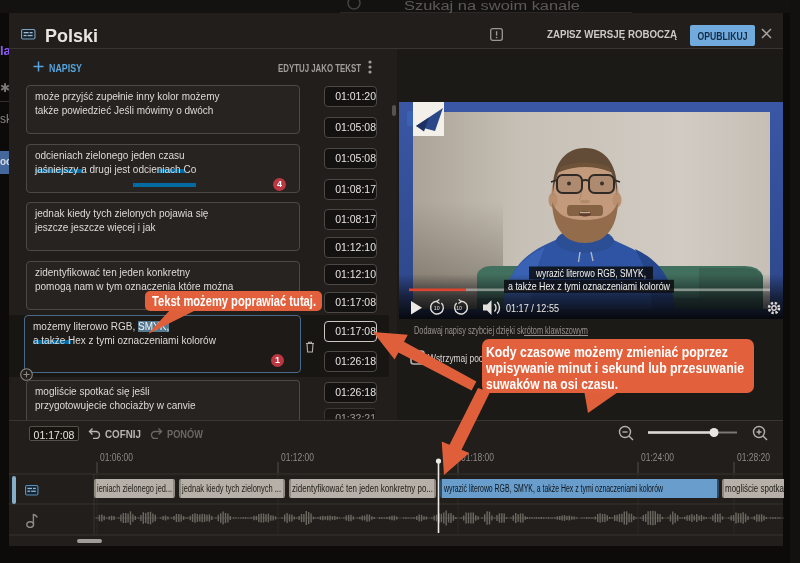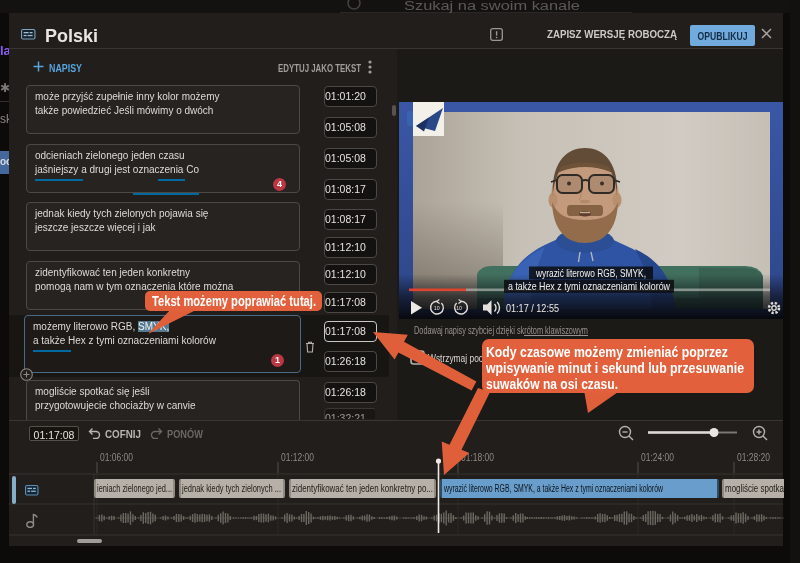--- a/index.html
+++ b/index.html
@@ -5,23 +5,23 @@
   html,body{margin:0;padding:0}
   body{width:800px;height:563px;background:#0d0b0a;font-family:"Liberation Sans",sans-serif;position:relative;overflow:hidden}
   .abs{position:absolute}
   #topbar{left:0;top:0;width:800px;height:13px;background:#141211}
   #modal{left:9px;top:13px;width:774px;height:533px;background:#211e1b}
   #rightpane{left:397px;top:49px;width:386px;height:371px;background:#1c1a17}
   
   .hdrtxt{font-size:18px;font-weight:bold;color:#e9e6e2}
   #pubbtn{background:#71aadc;color:#11293f;font-size:9.5px;font-weight:bold;letter-spacing:.1px;text-align:center;line-height:21px;border-radius:2px}
   .sbox{left:26px;width:274px;height:49px;background:#272320;border:1px solid #4e4944;border-radius:4px;color:#dedbd7;font-size:10px;line-height:14px;padding:4px 8px;box-sizing:border-box}
-  .tc{left:324px;width:51px;height:19px;background:#141210;border:1px solid #4c4843;border-radius:4px;color:#e6e3df;font-size:10.5px;text-align:left;line-height:19px}
+  .tc{left:324px;width:51px;height:19px;background:#141210;border:1px solid #4c4843;border-radius:4px;color:#e6e3df;font-size:10.5px;text-align:right;line-height:19px}
   .badge{width:13px;height:13px;border-radius:50%;background:#bd3742;color:#fff;font-size:9px;font-weight:bold;text-align:center;line-height:13px}
-  .ul{border-bottom:2px solid #0369a1;padding-bottom:18px}
+  .ul{border-bottom:4px solid #0369a1;padding-bottom:8px}
   
   #botdiv{left:9px;top:420px;width:774px;height:1px;background:#3a3632}
   .seg{top:479px;height:19px;background:#b6b0a8;color:#232019;font-size:10px;line-height:19px;white-space:nowrap;overflow:hidden;border-radius:2px;padding-left:4px;box-sizing:border-box;border-left:2px solid #8f897f;border-right:2px solid #8f897f}
 </style>
 </head>
 <body>
 
 <div class="abs" id="topbar"></div>
 <svg class="abs" style="left:340px;top:0" width="300" height="13">
     <circle cx="14" cy="3" r="6" fill="none" stroke="#45423f" stroke-width="1.5"></circle>
@@ -77,21 +77,21 @@
 <svg class="abs" style="left:278px;top:60px" width="90" height="16">
     <text x="0" y="11.5" font-family="Liberation Sans, sans-serif" font-size="11" font-weight="bold" fill="#a29e9a" textLength="83" lengthAdjust="spacingAndGlyphs">EDYTUJ JAKO TEKST</text>
   </svg>
 <svg class="abs" style="left:368px;top:60px" width="4" height="14">
     <circle cx="2" cy="2" r="1.6" fill="#a29e9a"></circle>
     <circle cx="2" cy="7" r="1.6" fill="#a29e9a"></circle>
     <circle cx="2" cy="12" r="1.6" fill="#a29e9a"></circle>
   </svg>
 
 <div class="abs sbox" style="left:26px;top:85px">może przyjść zupełnie inny kolor możemy<br>także powiedzieć Jeśli mówimy o dwóch</div>
-<div class="abs sbox" style="left:26px;top:144px"><span class="ul">odcieniach</span> zielonego jeden <span class="ul">czasu</span><br>jaśniejszy a drugi jest <span class="ul">oznaczenia Co</span></div>
+<div class="abs sbox" style="left:26px;top:144px"><span class="ul">odcieniach</span> zielonego jeden <span class="ul">czasu</span><br>jaśniejszy a drugi jest <span class="ul">odcieniach Co</span></div>
 <div class="abs badge" style="left:273px;top:178px">4</div>
 <div class="abs sbox" style="left:26px;top:202px">jednak kiedy tych zielonych pojawia się<br>jeszcze jeszcze więcej i jak</div>
 <div class="abs sbox" style="left:26px;top:261px">zidentyfikować ten jeden konkretny<br>pomogą nam w tym oznaczenia które można</div>
 
 <div class="abs" style="left:9px;top:315px;width:380px;height:62px;background:rgba(10,8,6,.35)"></div>
 <div class="abs sbox" style="left:24px;top:315px;width:277px;height:58px;background:#1d1a17;border:1.5px solid #48698a"><span class="ul">możemy</span> literowo RGB, <span style="background:#567990;color:#eef3f7">SMYK,</span><br>a także Hex z tymi oznaczeniami kolorów</div>
 <div class="abs badge" style="left:271px;top:354px">1</div>
 <svg class="abs" style="left:305px;top:341px" width="10" height="12">
     <path d="M1,2.5 H9 M3.5,2.5 V1.2 H6.5 V2.5 M2,2.5 L2.6,11 H7.4 L8,2.5" fill="none" stroke="#b4b1ad" stroke-width="1.1"></path>
   </svg>

